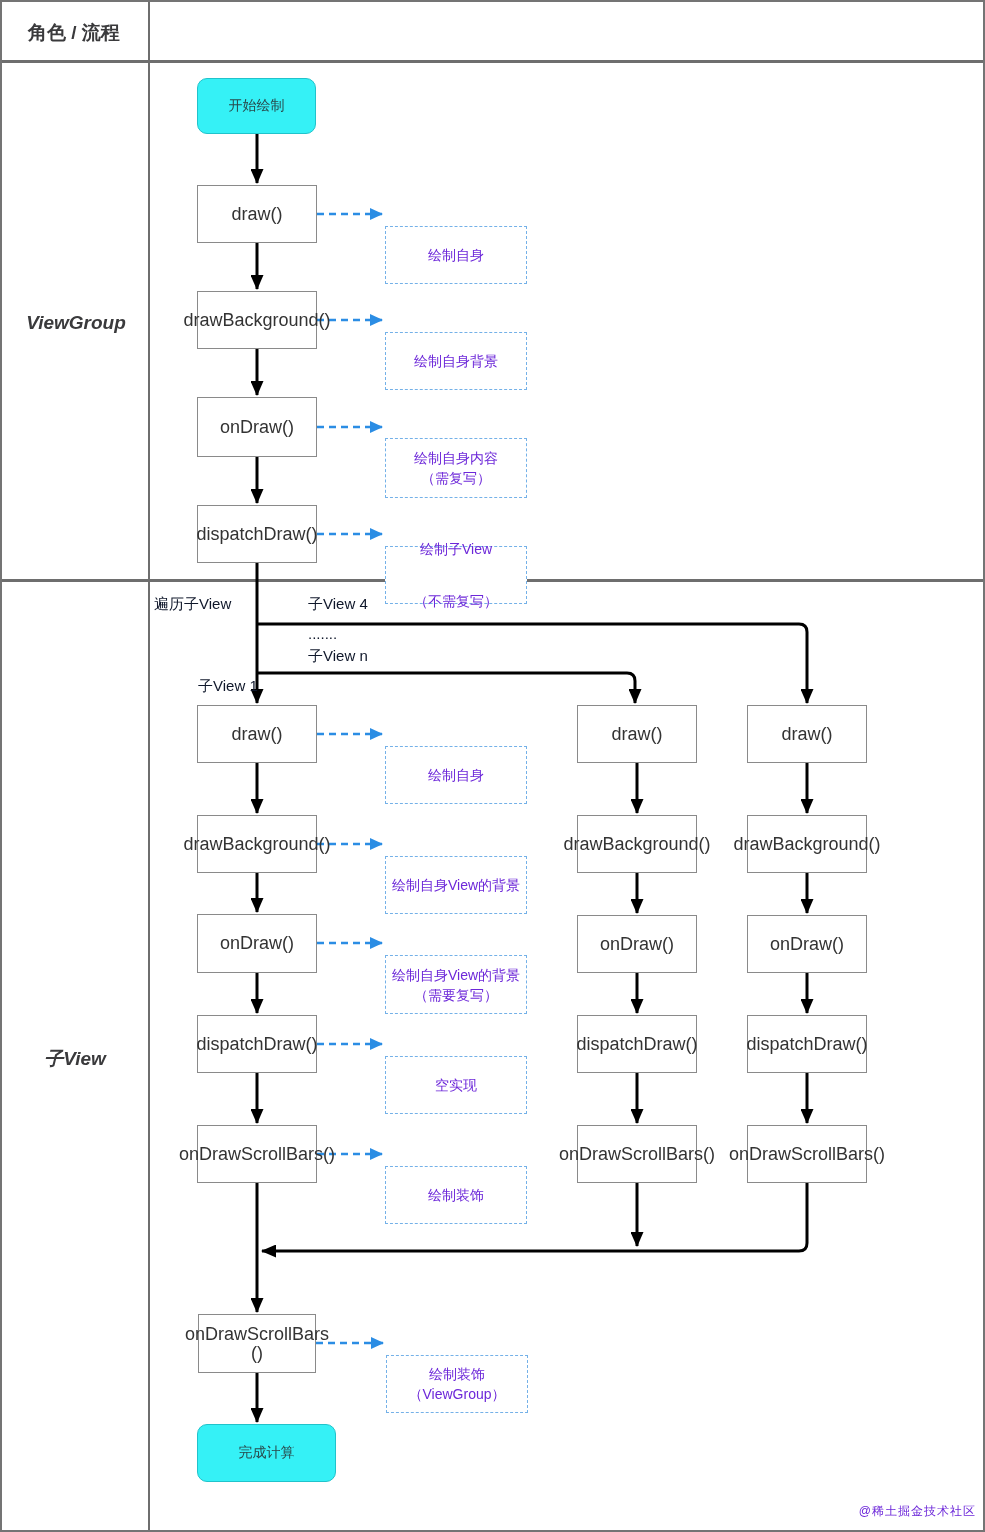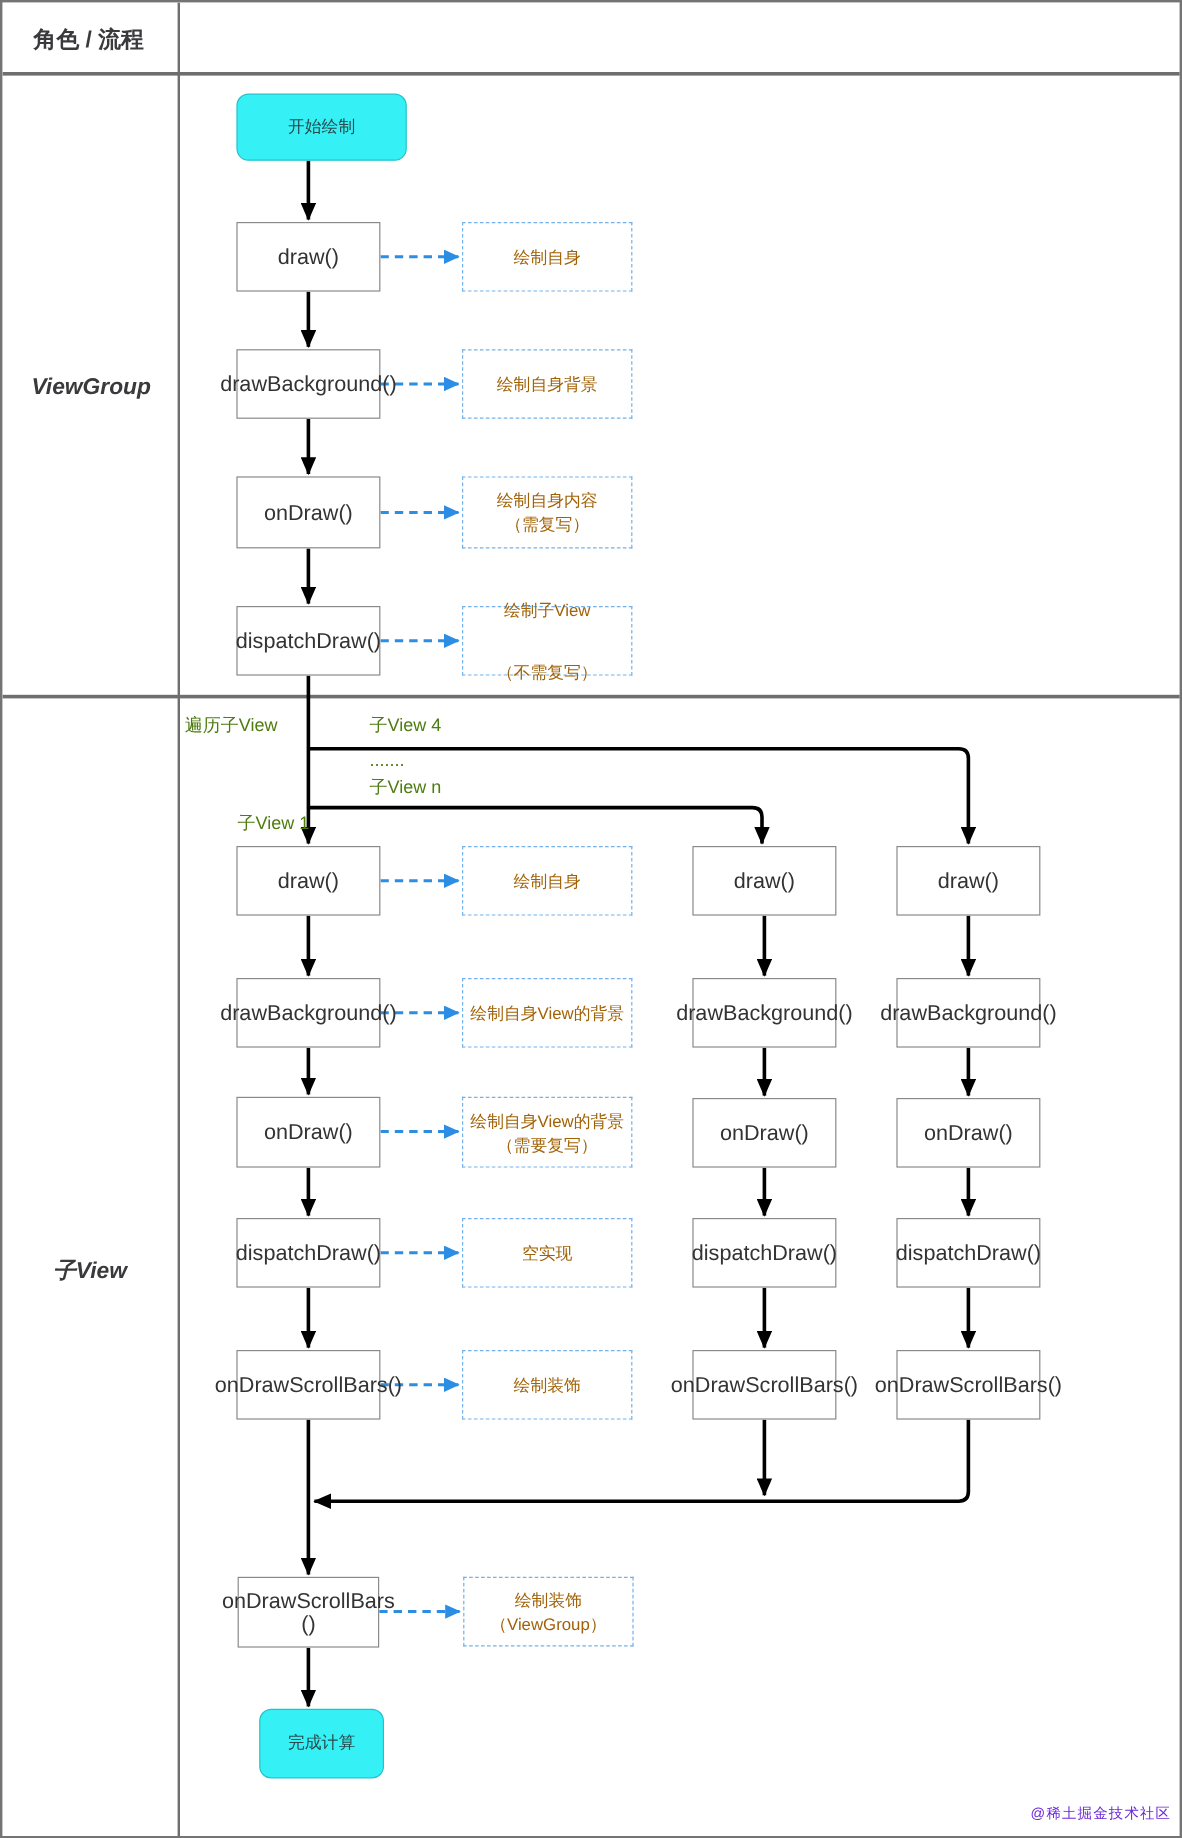--- a/index.html
+++ b/index.html
@@ -16,26 +16,26 @@
     position:absolute;background:#fff;border:1px solid #8a8a8a;color:#333;
     display:flex;flex-direction:column;align-items:center;justify-content:center;
     font-size:18px;text-align:center;box-sizing:border-box;line-height:19px;white-space:nowrap;
   }
   .terminal{
     position:absolute;background:#35f1f6;border:1px solid #21c3cb;border-radius:10px;
     color:#294a4c;display:flex;align-items:center;justify-content:center;
     font-size:14px;box-sizing:border-box;
   }
   .note{
-    position:absolute;background:#fff;border:1.5px dashed #74b1e8;color:#a16207;
+    position:absolute;background:#fff;border:1.5px dashed #74b1e8;color:#6d28d9;
     display:flex;flex-direction:column;align-items:center;justify-content:center;
-    font-size:14px;text-align:center;box-sizing:border-box;line-height:20px;white-space:nowrap;
+    font-size:14px;text-align:center;box-sizing:border-box;line-height:20px;white-space:nowrap;margin-top:41px;
   }
   .line:empty{display:none;}
-  .flowlabel{position:absolute;font-size:15px;color:#4d7c0f;white-space:nowrap;}
+  .flowlabel{position:absolute;font-size:15px;color:#0f172a;white-space:nowrap;}
   #connectors{position:absolute;left:0;top:0;}
   .watermark{position:absolute;right:7px;bottom:10px;font-size:12px;color:#6d28d9;letter-spacing:1px;}
 </style>
 </head>
 <body>
 
 <div id="stage">
 
   <div class="gridline" style="left:0;top:58px;width:985px;height:3px;"></div>
   <div class="gridline" style="left:0;top:577px;width:985px;height:3px;"></div>
@@ -88,21 +88,21 @@
       <path d="M315,532 H380" marker-end="url(#au)"></path>
       <path d="M315,732 H380" marker-end="url(#au)"></path>
       <path d="M315,842 H380" marker-end="url(#au)"></path>
       <path d="M315,941 H380" marker-end="url(#au)"></path>
       <path d="M315,1042 H380" marker-end="url(#au)"></path>
       <path d="M315,1152 H380" marker-end="url(#au)"></path>
       <path d="M314,1341 H381" marker-end="url(#au)"></path>
     </g>
   </svg>
 
-  <div class="terminal" style="left:195px;top:76px;width:142px;height:56px;">开始绘制</div>
+  <div class="terminal" style="left:195px;top:76px;width:119px;height:56px;">开始绘制</div>
 
   <div class="node" style="left:195px;top:183px;width:120px;height:58px;">draw()</div>
   <div class="note" style="left:383px;top:183px;width:142px;height:58px;">
     <span class="line">绘制自身</span>
 
   </div>
 
   <div class="node" style="left:195px;top:289px;width:120px;height:58px;">drawBackground()</div>
   <div class="note" style="left:383px;top:289px;width:142px;height:58px;">
     <span class="line">绘制自身背景</span>
@@ -171,17 +171,17 @@
 
   <div class="node" style="left:196px;top:1312px;width:118px;height:59px;">
     <span class="line">onDrawScrollBars</span>
     <span class="line">()</span>
   </div>
   <div class="note" style="left:384px;top:1312px;width:142px;height:58px;">
     <span class="line">绘制装饰</span>
     <span class="line">（ViewGroup）</span>
   </div>
 
-  <div class="terminal" style="left:195px;top:1422px;width:104px;height:58px;margin-left:19px;">完成计算</div>
+  <div class="terminal" style="left:195px;top:1422px;width:139px;height:58px;">完成计算</div>
 
   <div class="watermark">@稀土掘金技术社区</div>
 
 </div>
 
 </body></html>

